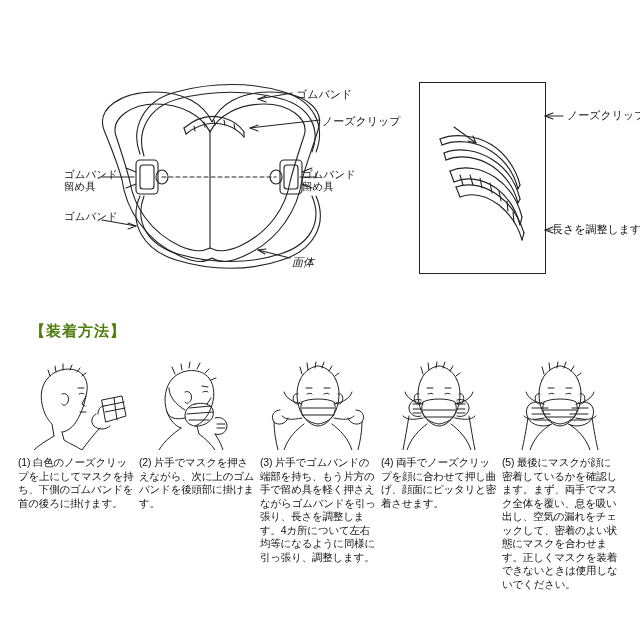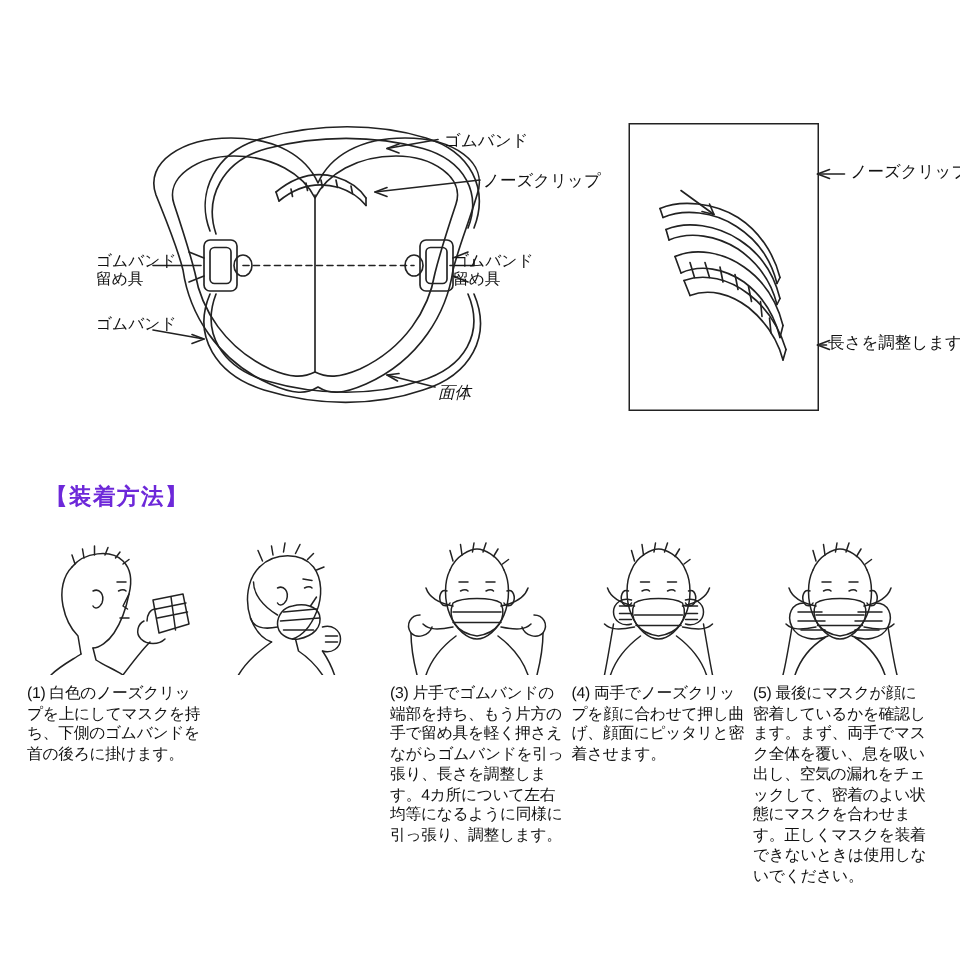--- a/index.html
+++ b/index.html
@@ -54,21 +54,21 @@
   }
 
   
   .section-title {
     position: absolute;
     left: 30px;
     top: 322px;
     font-size: 15px;
     font-weight: bold;
     letter-spacing: 1px;
-    color: #6d28d9;
+    color: #4d7c0f;
   }
 
   
   .steps {
     position: absolute;
     left: 18px;
     top: 358px;
     width: 608px;
     display: flex;
     gap: 5px;
@@ -289,20 +289,21 @@
 
             <path d="M76 60 C82 58 88 62 88 68 C88 74 82 78 76 76"></path>
             <path d="M78 66 L86 66 M78 70 L86 70"></path>
 
             <path d="M42 70 C34 76 26 82 20 92"></path>
             <path d="M58 68 L60 76 C66 80 72 86 76 92"></path>
             <path d="M76 76 C80 82 82 86 84 92"></path>
           </g>
         </svg>
       </div>
+      <div class="step-caption">(2) 片手でマスクを押さえながら、次に上のゴムバンドを後頭部に掛けます。</div>
     </div>
 
     <div class="step">
       <div class="step-figure">
         <svg width="116" height="92" viewBox="0 0 116 92">
           <g fill="none" stroke="#222" stroke-width="1" stroke-linecap="round" stroke-linejoin="round">
 
             <path d="M40 22 C36 30 36 42 40 52 C44 62 52 68 58 68 C64 68 72 62 76 52 C80 42 80 30 76 22"></path>
             <path d="M40 22 C44 12 54 8 58 8 C62 8 72 12 76 22"></path>
             <path d="M42 16 L40 9 M48 12 L47 5 M55 10 L56 4 M62 10 L64 4 M69 13 L72 8 M75 18 L79 15"></path>

